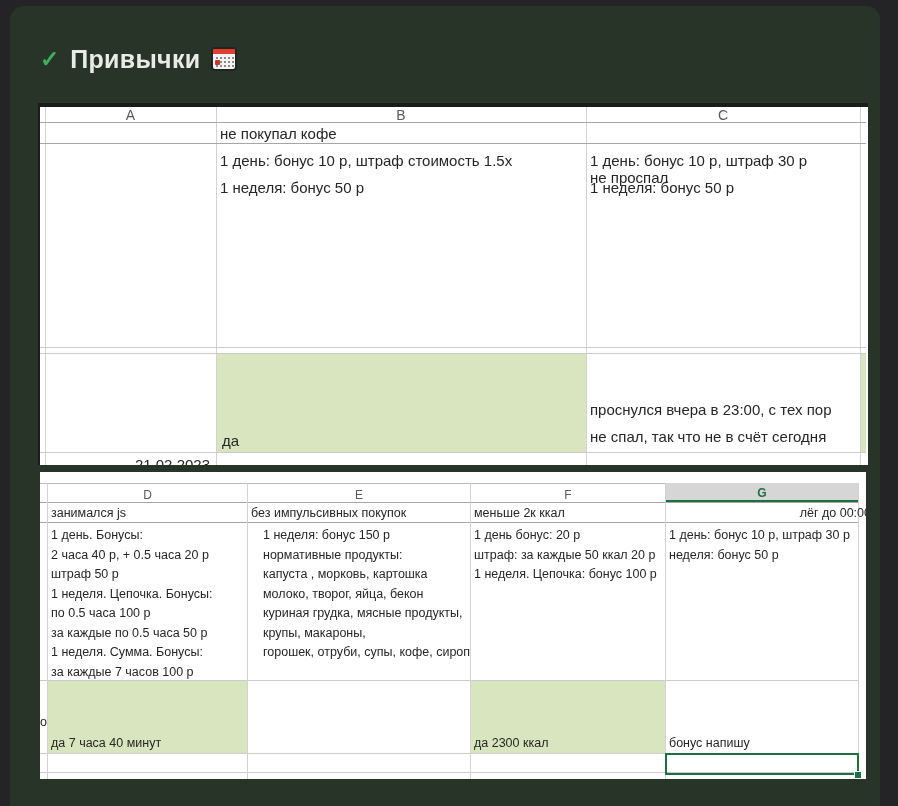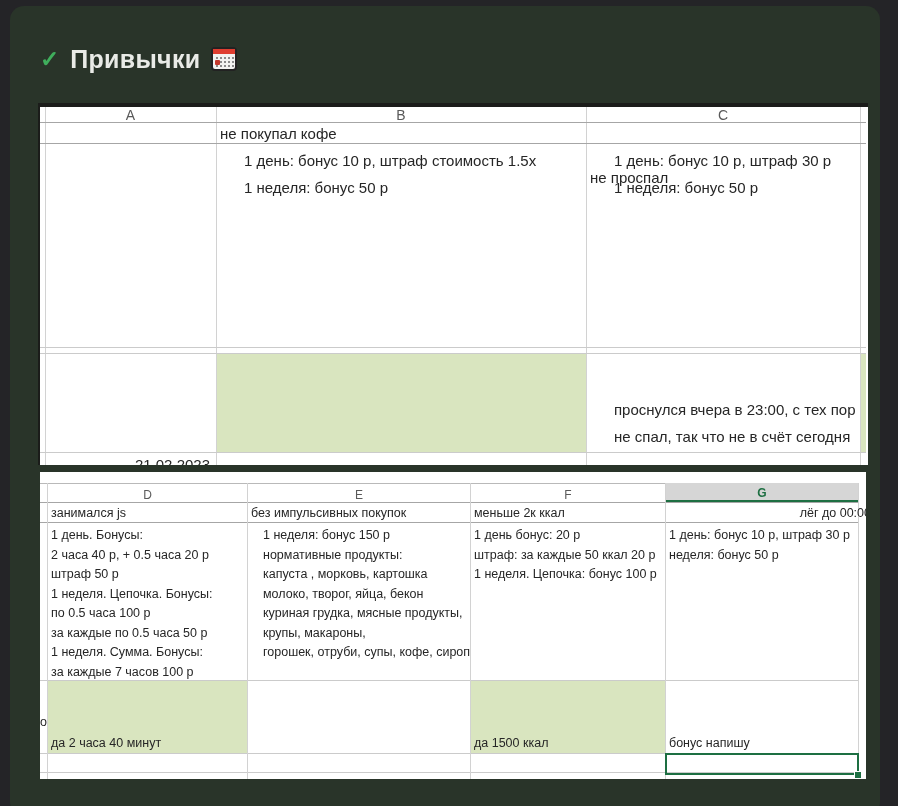--- a/index.html
+++ b/index.html
@@ -38,21 +38,21 @@
   .strip{position:absolute;background:#1b1c1a;}
 
   .ch{position:absolute;display:flex;align-items:flex-end;justify-content:center;
       color:#595959;overflow:hidden;}
   #sheet1 .ch{font-size:14px;line-height:13px;}
   #sheet2 .ch{font-size:12px;line-height:14px;}
   .ch.sel{background:#d6d6d6;color:#1d6f42;font-weight:700;
       border-bottom:2px solid #1d6f42;box-sizing:border-box;}
 
   .cell{position:absolute;padding:2px 3px;white-space:pre-line;overflow:hidden;box-sizing:border-box;}
-  #sheet1 .lines{line-height:27px;margin-left:24px;}
+  #sheet1 .lines{line-height:27px;}
   #sheet2 .lines{line-height:19.5px;}
   #sheet2 .namecell{padding-top:3px;}
   .bottom{display:flex;align-items:flex-end;padding-bottom:2px;}
   .rightal{justify-content:flex-end;text-align:right;}
   .green{background:#d9e5bf;}
 
   .selbox{position:absolute;border:2px solid #1d6f42;box-sizing:border-box;background:transparent;}
   .selhandle{position:absolute;width:6px;height:6px;background:#1d6f42;border:1px solid #ffffff;box-sizing:content-box;}
 </style>
 </head>
@@ -92,20 +92,21 @@
   <div class="cell" style="left:179px;top:20px;width:368px;height:20px;">не покупал кофе</div>
   <div class="cell" style="left:549px;top:20px;width:272px;height:20px;margin-top:44px;">не проспал</div>
 
   <div class="cell lines" style="left:179px;top:42px;width:368px;height:200px;">1 день: бонус 10 р, штраф стоимость 1.5х
 1 неделя: бонус 50 р</div>
   <div class="cell lines" style="left:549px;top:42px;width:272px;height:200px;">1 день: бонус 10 р, штраф 30 р
 1 неделя: бонус 50 р</div>
 
   <div class="a green" style="left:179px;top:251px;width:369px;height:98px;"></div>
   <div class="a green" style="left:823px;top:251px;width:5px;height:98px;"></div>
+  <div class="cell bottom" style="left:181px;top:251px;width:200px;height:97px;">да</div>
   <div class="cell lines bottom" style="left:549px;top:250px;width:275px;height:99px;">проснулся вчера в 23:00, с тех пор
 не спал, так что не в счёт сегодня</div>
 
   <div class="cell rightal" style="left:8px;top:351px;width:167px;height:20px;display:flex;text-align:center;">21.02.2023</div>
 </div>
 
 <div id="sheet2" class="sheet">
 
   <div class="hl" style="left:0;top:11px;width:818px;background:#b9b9b9;"></div>
   <div class="hl dark" style="left:0;top:30px;width:818px;"></div>
@@ -147,19 +148,19 @@
 горошек, отруби, супы, кофе, сироп</div>
   <div class="cell lines" style="left:431px;top:52px;width:194px;height:156px;">1 день бонус: 20 р
 штраф: за каждые 50 ккал 20 р
 1 неделя. Цепочка: бонус 100 р</div>
   <div class="cell lines" style="left:626px;top:52px;width:192px;height:156px;">1 день: бонус 10 р, штраф 30 р
 неделя: бонус 50 р</div>
 
   <div class="a green" style="left:8px;top:209px;width:199px;height:72px;"></div>
   <div class="a green" style="left:431px;top:209px;width:194px;height:72px;"></div>
   <div class="cell" style="left:0;top:243px;width:7px;height:17px;padding:0;">о</div>
-  <div class="cell bottom" style="left:8px;top:209px;width:199px;height:71px;">да 2 часа 40 минут</div>
-  <div class="cell bottom" style="left:431px;top:209px;width:194px;height:71px;">да 1500 ккал</div>
+  <div class="cell bottom" style="left:8px;top:209px;width:199px;height:71px;">да 7 часа 40 минут</div>
+  <div class="cell bottom" style="left:431px;top:209px;width:194px;height:71px;">да 2300 ккал</div>
   <div class="cell bottom" style="left:626px;top:209px;width:192px;height:71px;">бонус напишу</div>
 
   <div class="selbox" style="left:625px;top:281px;width:194px;height:22px;"></div>
   <div class="selhandle" style="left:814px;top:299px;"></div>
 </div>
 
 </body></html>

